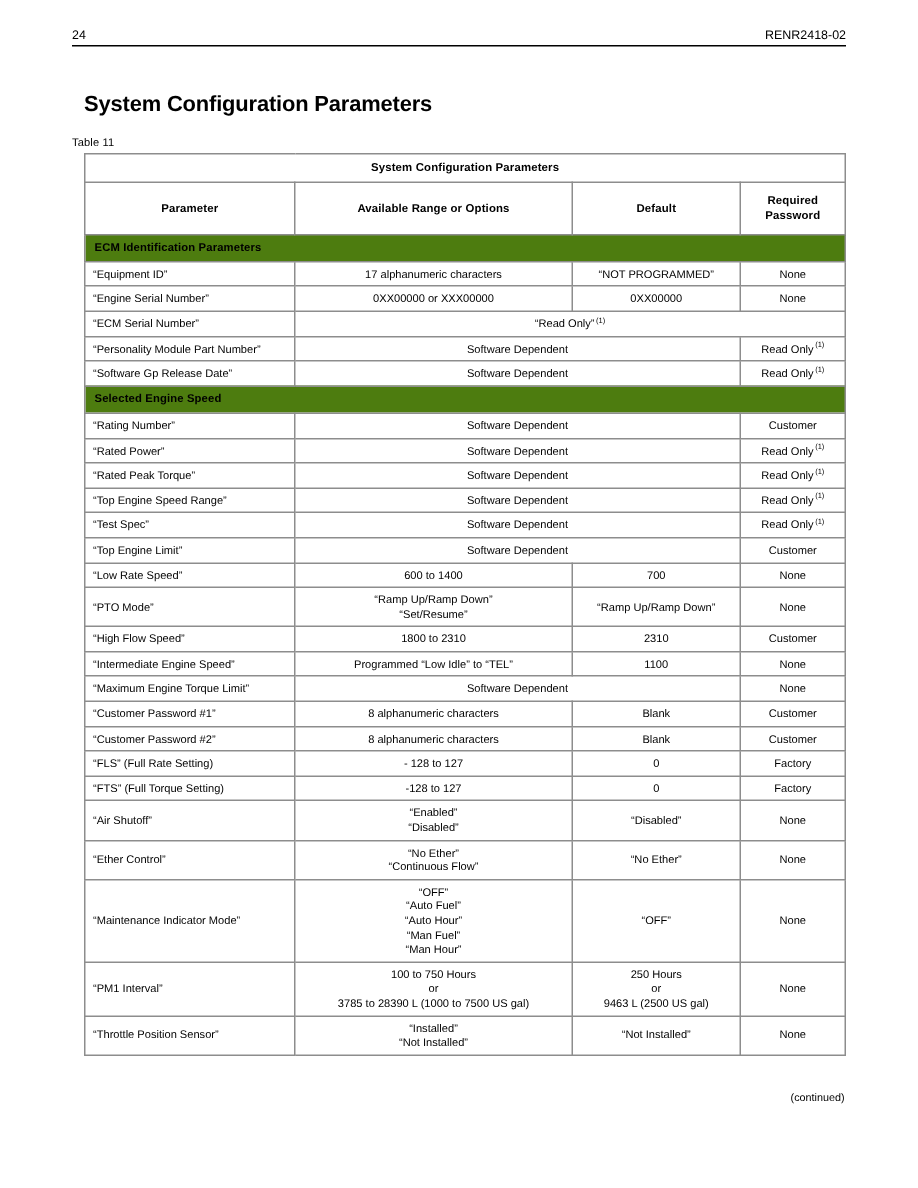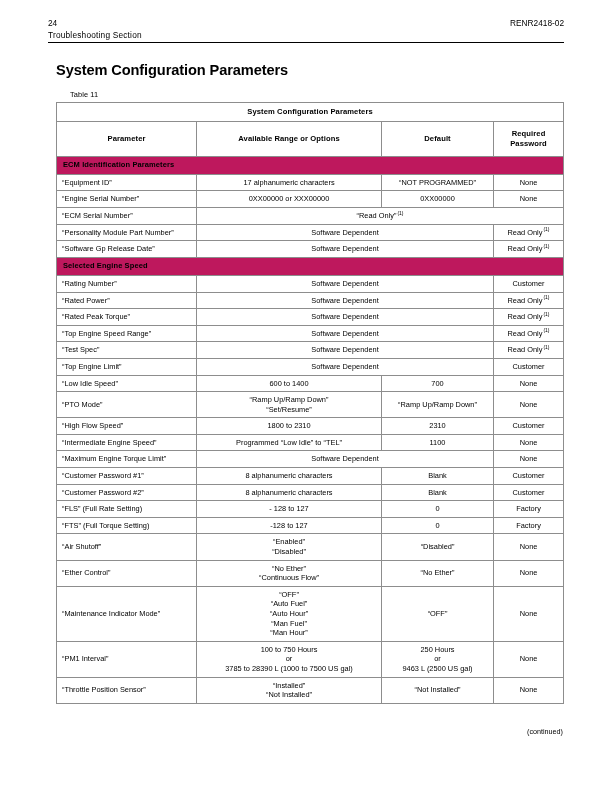--- a/index.html
+++ b/index.html
@@ -53,21 +53,21 @@
     left: 56px;
     top: 62px;
     font-size: 14.6px;
     font-weight: bold;
     letter-spacing: -0.1px;
   }
 
   
   .table-caption {
     position: absolute;
-    left: 70px;
+    left: 48px;
     top: 90px;
     font-size: 7.4px;
     letter-spacing: 0.1px;
   }
 
   
   .table-wrap {
     position: absolute;
     left: 56px;
     top: 102px;
@@ -108,21 +108,21 @@
     text-align: center;
     font-weight: bold;
     font-size: 7.6px;
     padding: 7px 4px 7.5px;
     letter-spacing: 0.1px;
   }
   .tbl-colhead td { height: 26px; }
 
   
   .tbl-group td {
-    background: #be185d;
+    background: #4d7c0f;
     border-left: 0.6px solid #8d8d8d;
     border-right: 0.6px solid #8d8d8d;
     border-top: 0.6px solid #8d8d8d;
     border-bottom: 0.6px solid #8d8d8d;
   }
   .tbl-group .cell {
     font-weight: bold;
     font-size: 7.5px;
     padding: 3.5px 6px 4px;
     letter-spacing: 0.1px;
@@ -150,21 +150,20 @@
 </head>
 <body>
 
 <div class="page">
 
   <div class="runhead">
     <div class="runhead-row1">
       <span>24</span>
       <span>RENR2418-02</span>
     </div>
-    <div class="runhead-row2">Troubleshooting Section</div>
     <div class="runhead-rule"></div>
   </div>
 
   <div class="section-title">System Configuration Parameters</div>
 
   <div class="table-caption">Table 11</div>
 
   <div class="table-wrap">
     <table class="cfg">
       <colgroup>
@@ -323,21 +322,21 @@
             </td>
             <td colspan="2">
               <div class="cell c-center">Software Dependent</div>
             </td>
             <td>
               <div class="cell c-center">Customer</div>
             </td>
           </tr>
           <tr>
             <td>
-              <div class="cell c-left">“Low Idle Speed”</div>
+              <div class="cell c-left">“Low Rate Speed”</div>
             </td>
             <td>
               <div class="cell c-center">600 to 1400</div>
             </td>
             <td>
               <div class="cell c-center">700</div>
             </td>
             <td>
               <div class="cell c-center">None</div>
             </td>

